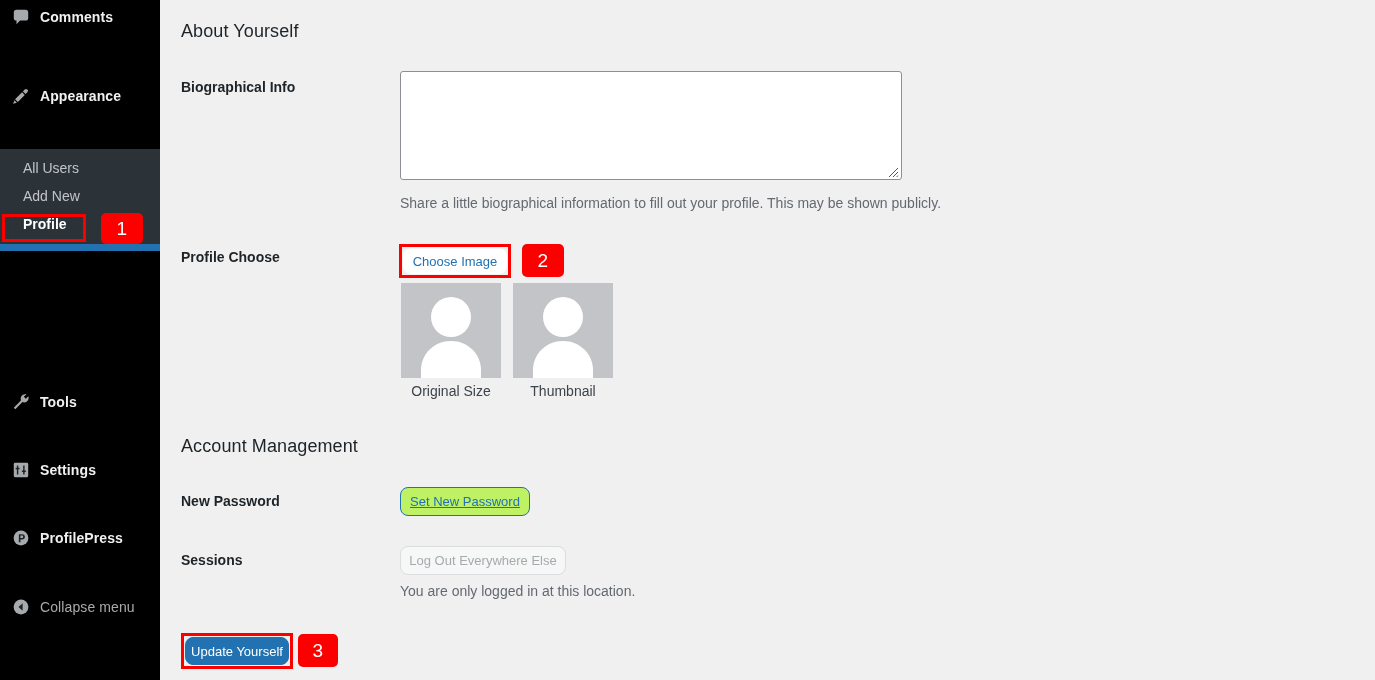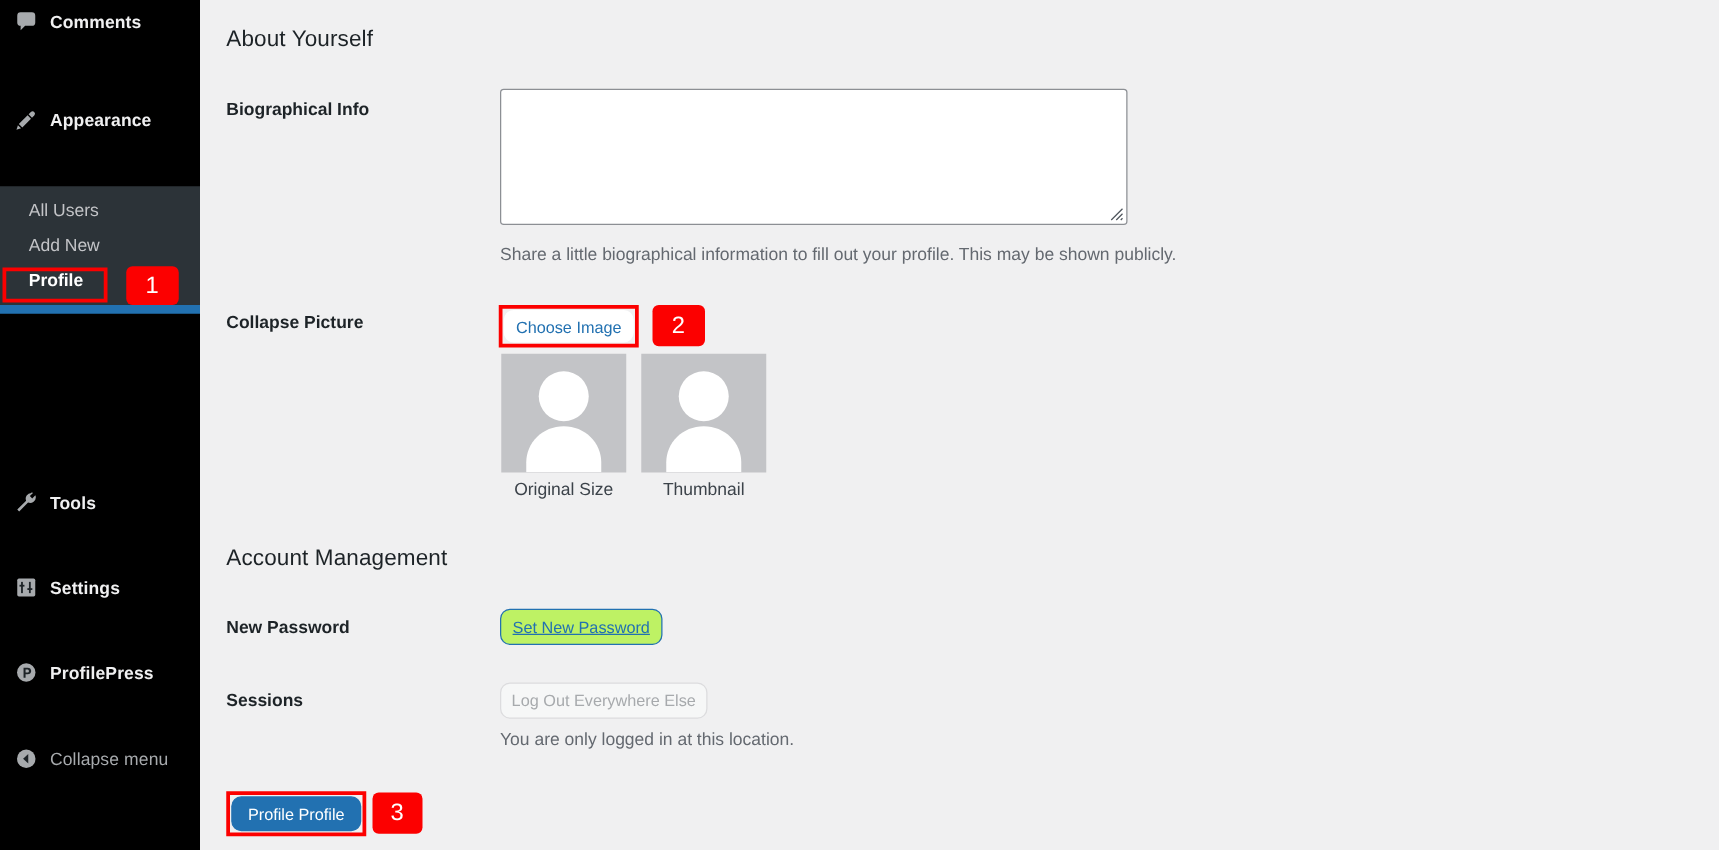--- a/index.html
+++ b/index.html
@@ -313,21 +313,21 @@
 
     <textarea class="bio-textarea" style="left: 240px; top: 71px; width: 502px; height: 109px;" placeholder=""></textarea>
     <span class="resize-grip" style="left:727px; top:164px;">
       <svg width="12" height="12" viewBox="0 0 12 12">
         <path d="M11 2 2 11M11 6 6 11M11 9.6 9.6 11" stroke="#50575e" stroke-width="1" fill="none"></path>
       </svg>
     </span>
 
     <div class="help-text" style="left:240px; top:195px;">Share a little biographical information to fill out your profile. This may be shown publicly.</div>
 
-    <div class="row-label" style="left:21px; top:249px;">Collapse Picture</div>
+    <div class="row-label" style="left:21px; top:249px;">Profile Choose</div>
 
     <div class="btn btn-choose" style="left:243px; top:248px; width:104px; height:26px;">Choose Image</div>
     <div class="redbox" style="left:239px; top:244px; width:112px; height:34px;"></div>
     <div class="badge" style="left:362px; top:244px; width:42px; height:33px;">2</div>
 
     <div class="avatar-box" style="left:241px; top:283px; width:100px; height:95px;">
       <svg width="100" height="95" viewBox="0 0 100 95">
         <circle cx="50" cy="34" r="20" fill="#fff"></circle>
         <path d="M50 58c-17 0-30 13-30 29v8h60v-8c0-16-13-29-30-29z" fill="#fff"></path>
       </svg>
@@ -344,18 +344,18 @@
 
     <h2 class="section-title" style="left:21px; top:436px;">Account Management</h2>
 
     <div class="row-label" style="left:21px; top:493px;">New Password</div>
     <div class="btn btn-secondary" style="left:240px; top:487px; width:130px; height:29px;">Set New Password</div>
 
     <div class="row-label" style="left:21px; top:552px;">Sessions</div>
     <div class="btn btn-disabled" style="left:240px; top:546px; width:166px; height:29px;">Log Out Everywhere Else</div>
     <div class="help-text" style="left:240px; top:583px;">You are only logged in at this location.</div>
 
-    <div class="btn btn-primary" style="left:25px; top:637px; width:104px; height:28px;">Profile Profile</div>
+    <div class="btn btn-primary" style="left:25px; top:637px; width:104px; height:28px;">Update Yourself</div>
     <div class="redbox" style="left:21px; top:633px; width:112px; height:36px;"></div>
     <div class="badge" style="left:138px; top:634px; width:40px; height:33px;">3</div>
 
   </div>
 </div>
 
 </body></html>

